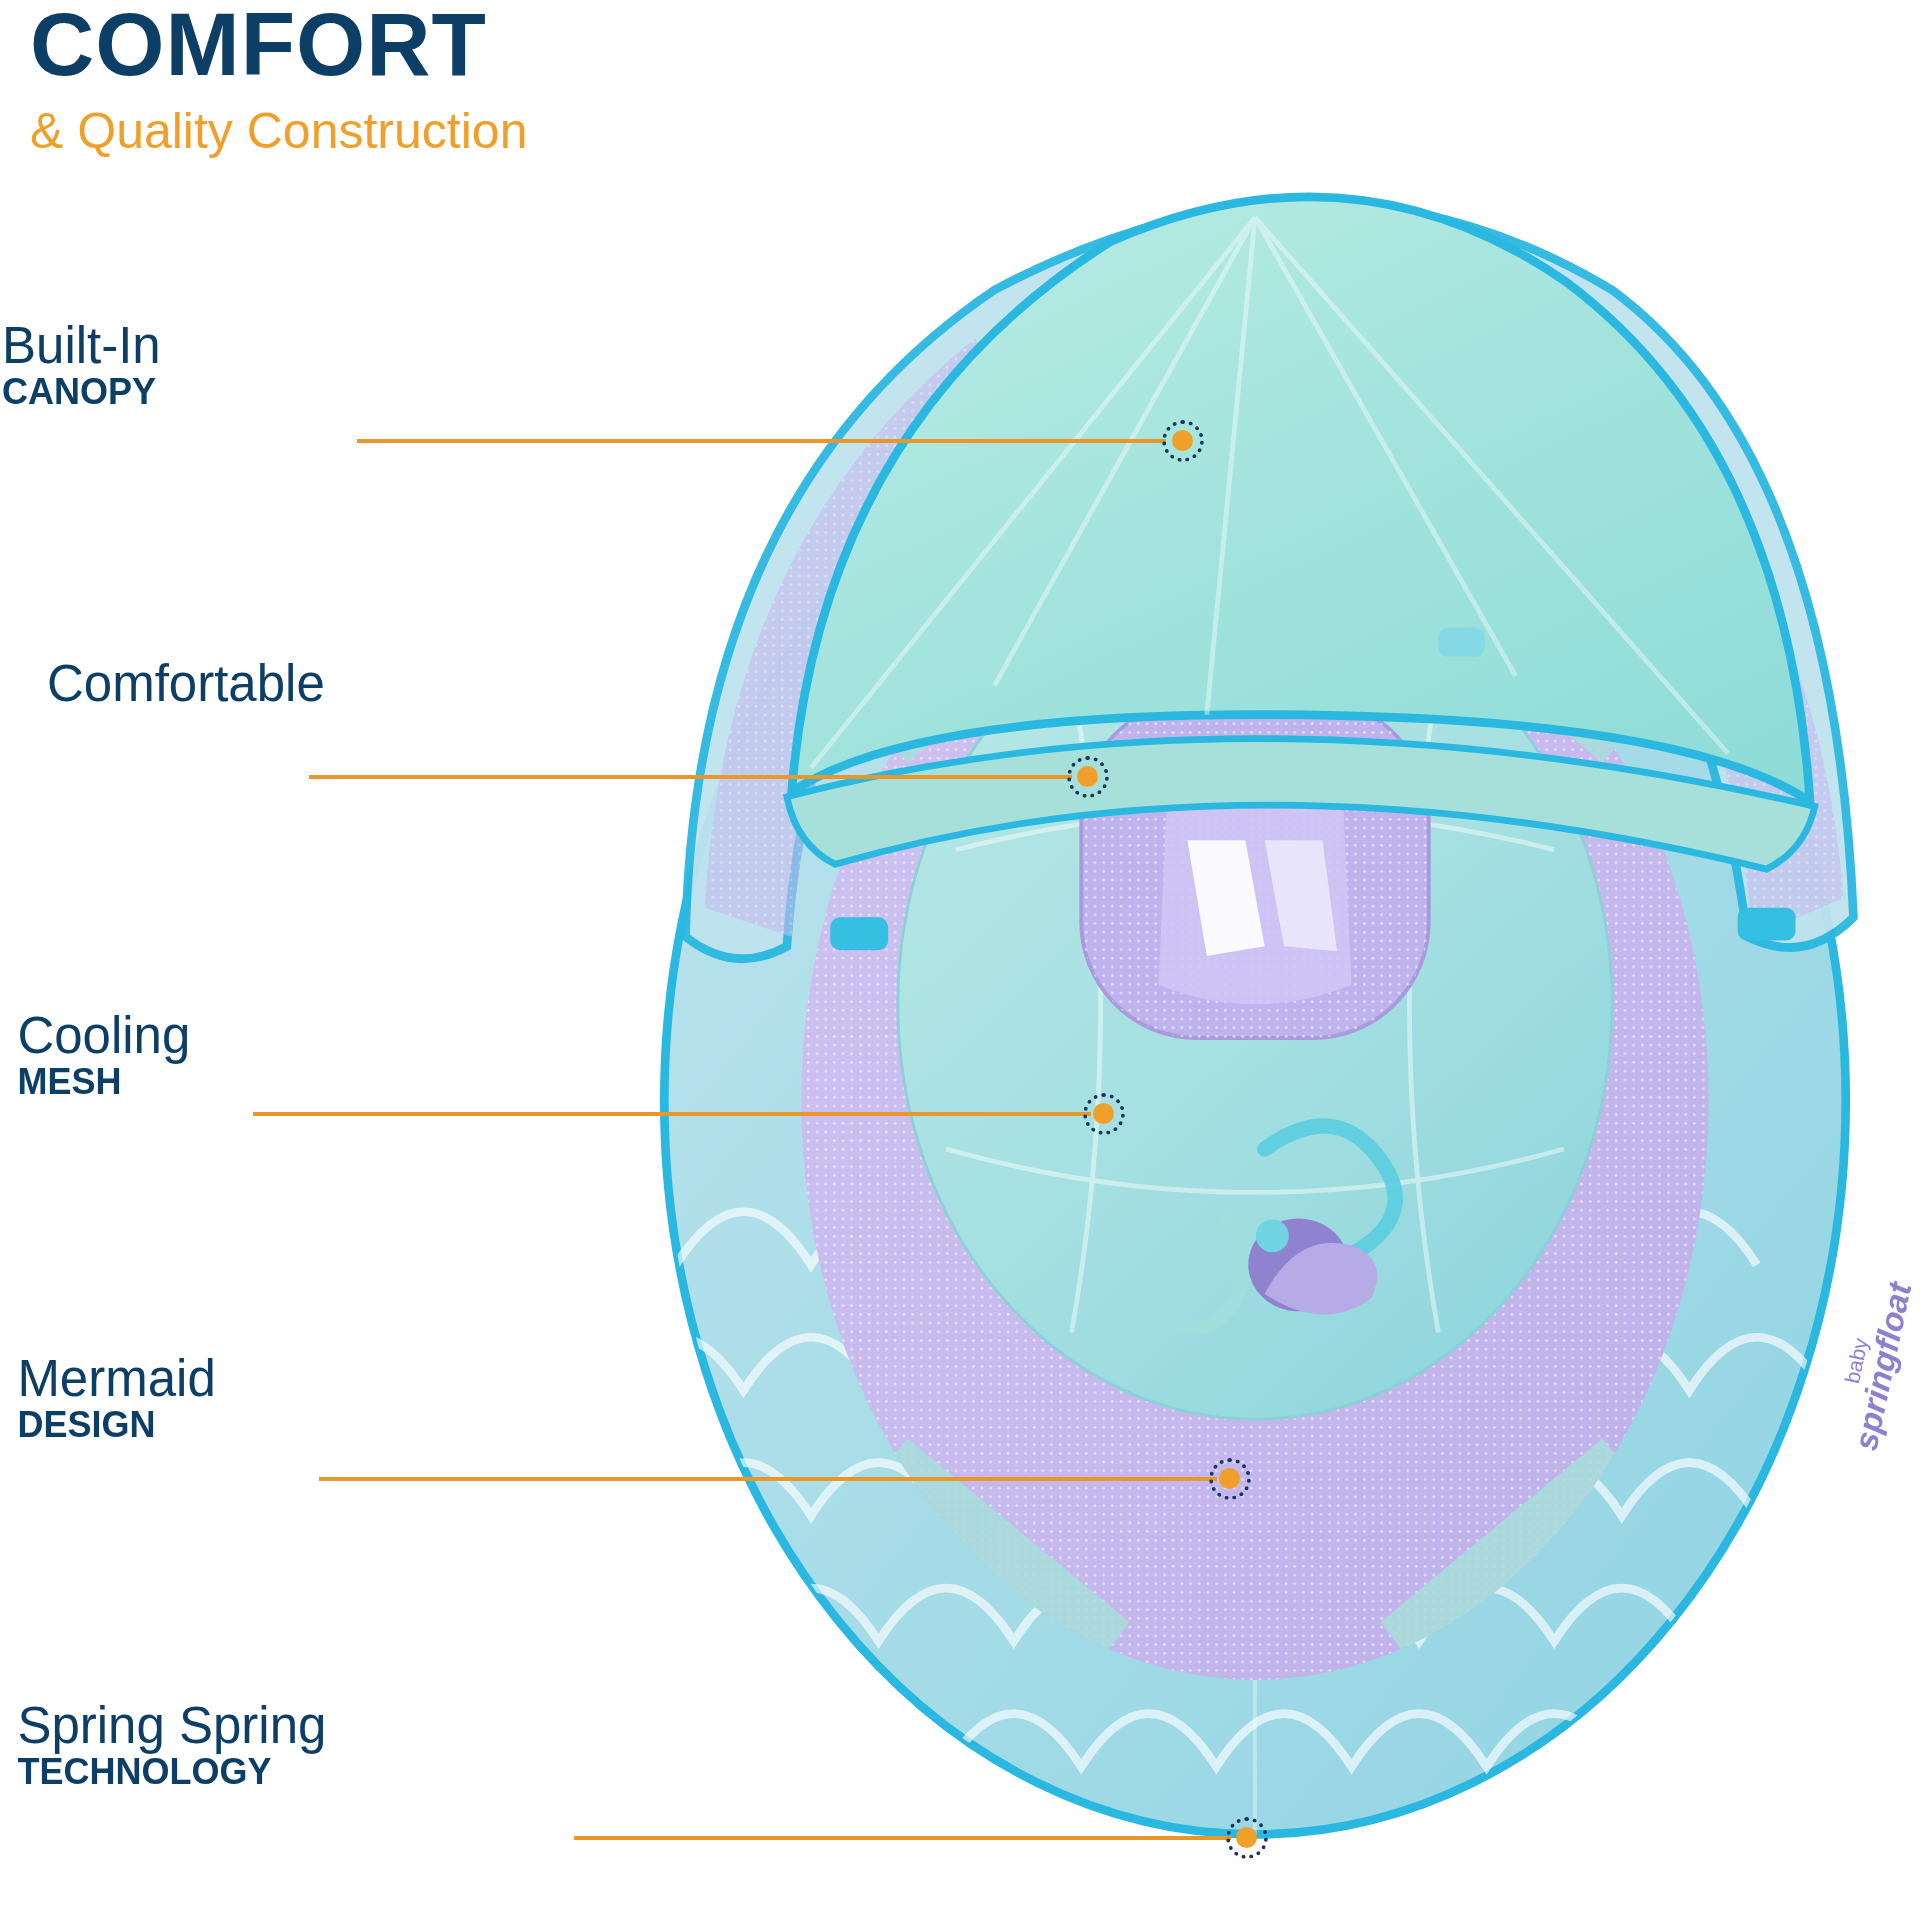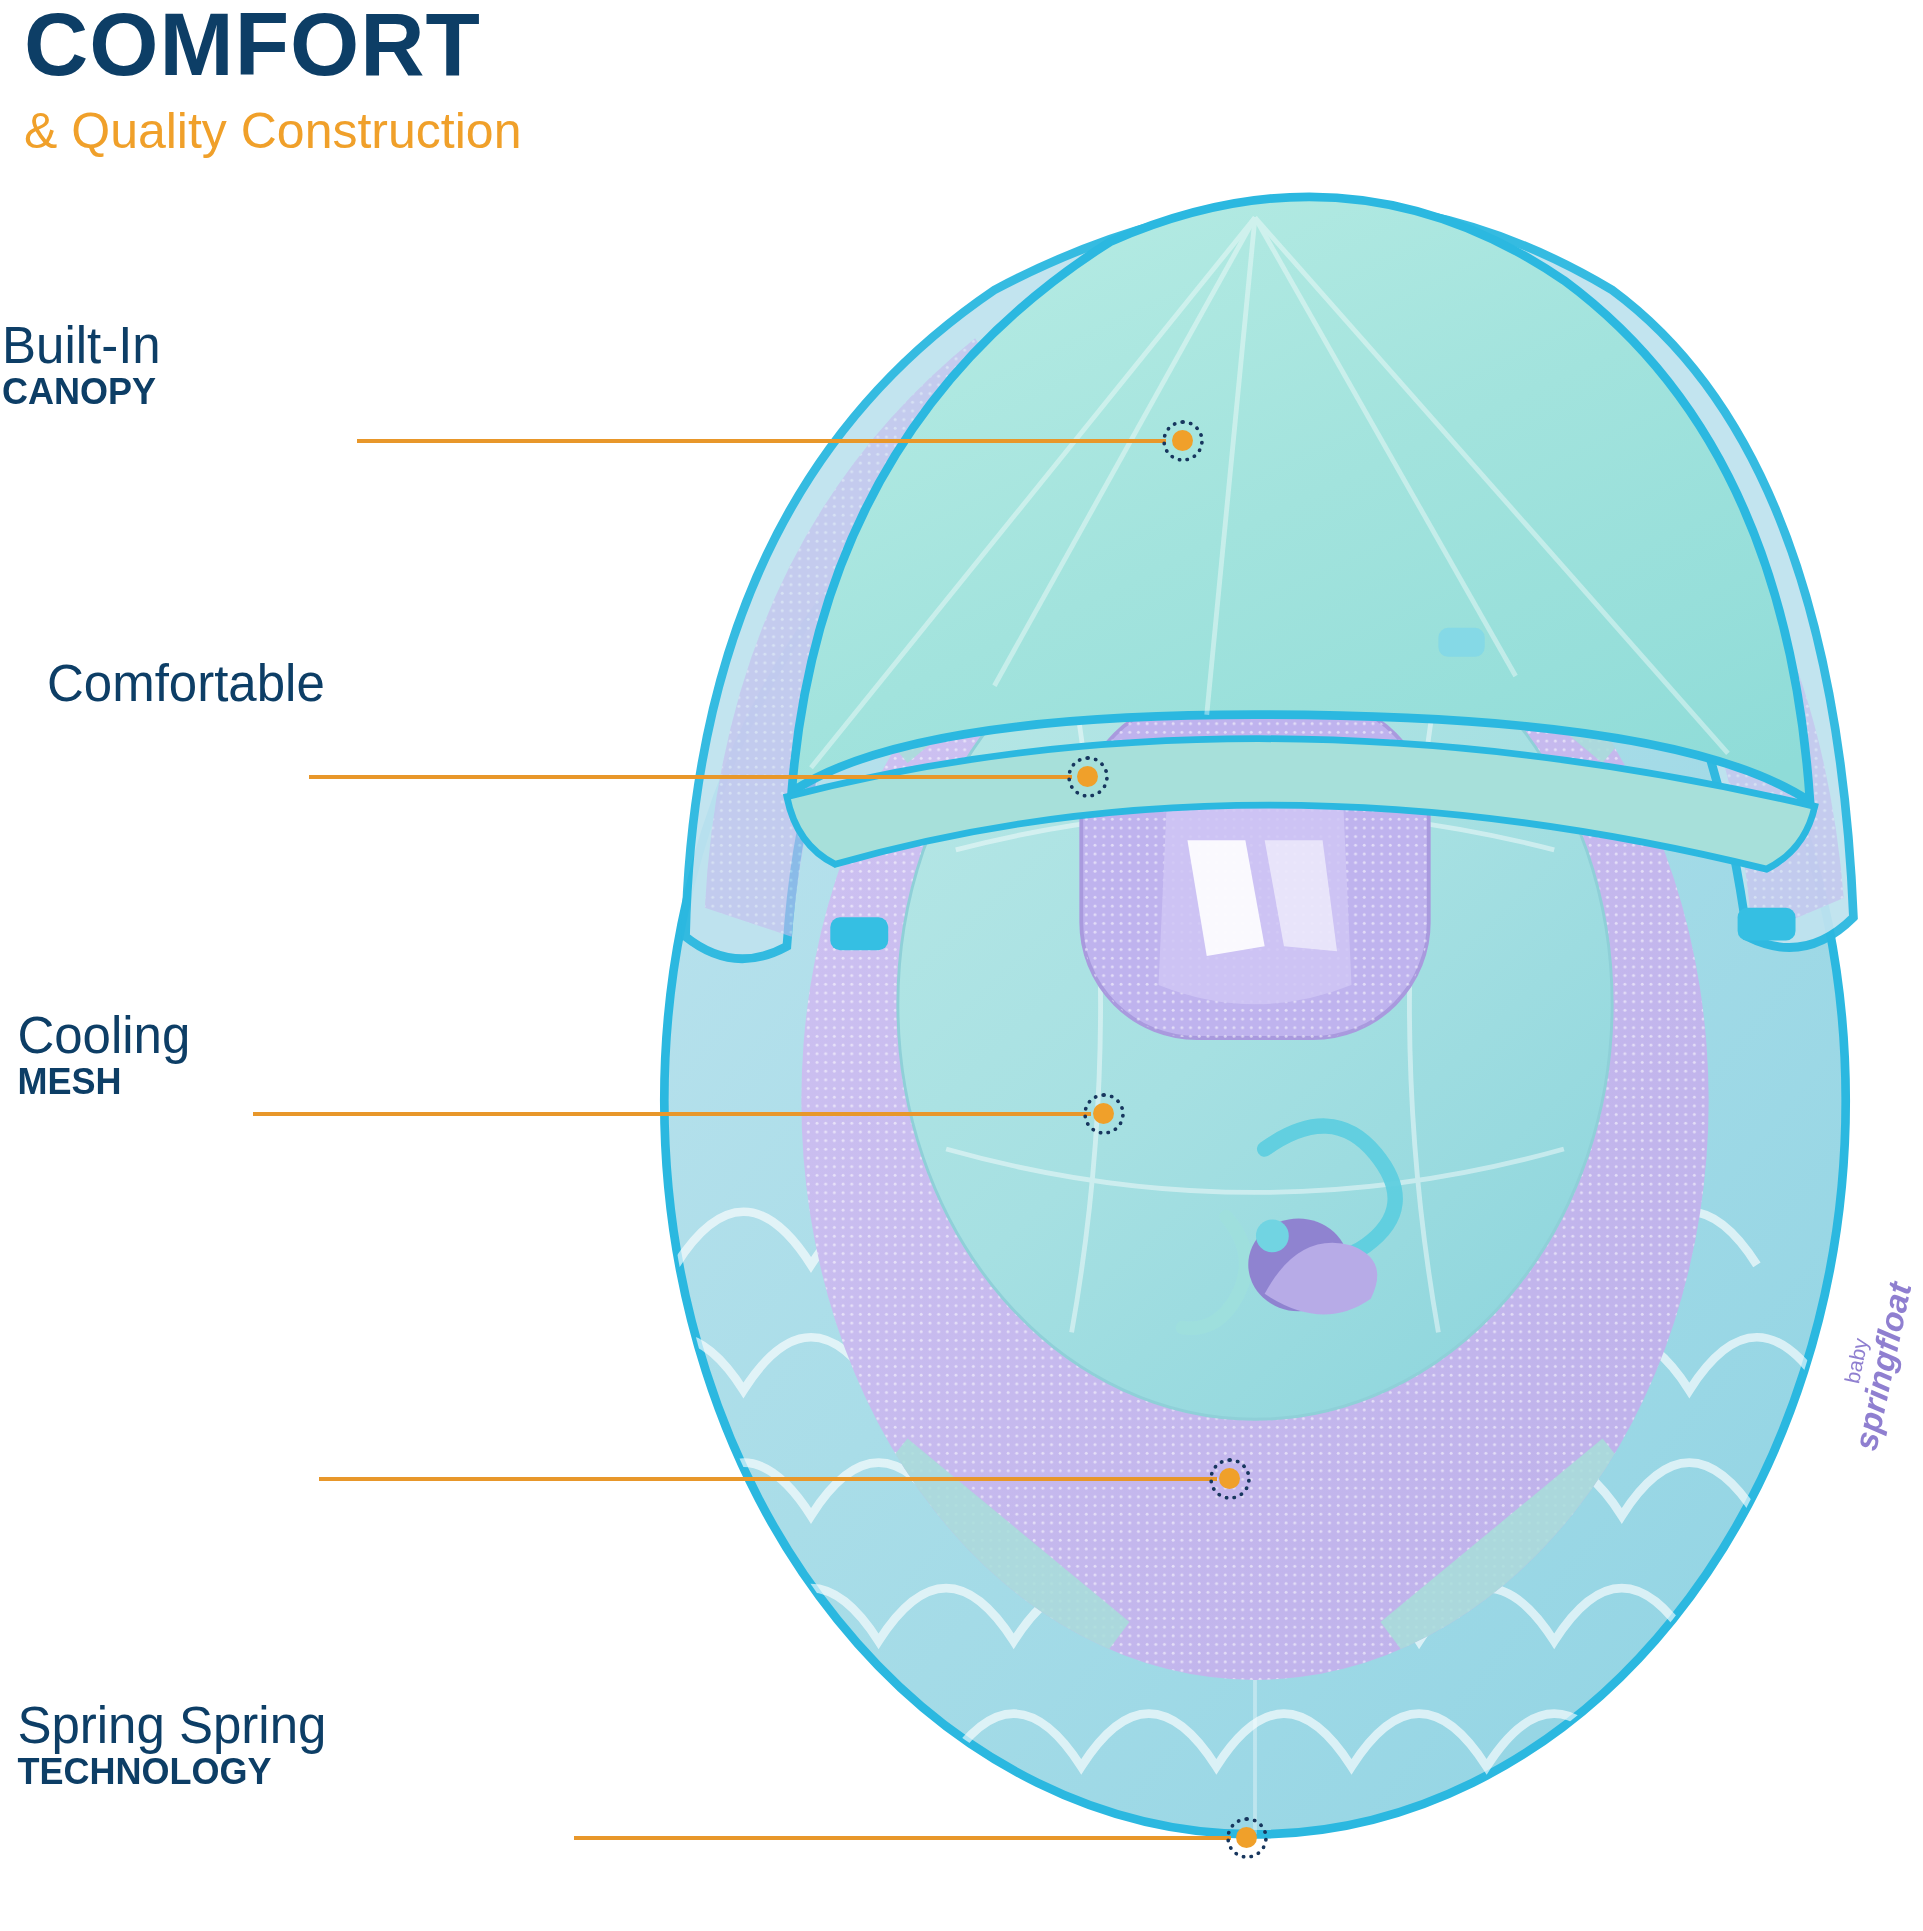--- a/index.html
+++ b/index.html
@@ -6,21 +6,21 @@
   body{
     width:1923px;height:1931px;
     background:#ffffff;
     font-family:"Liberation Sans", sans-serif;
     overflow:hidden;
     position:relative;
   }
   .stage{position:absolute;left:0;top:0;width:1923px;height:1931px;}
 
   
-  .hdr{position:absolute;left:24px;top:0px;}
+  .hdr{position:absolute;left:30px;top:0px;}
   .hdr-main{
     font-size:89px;font-weight:bold;letter-spacing:1px;
     color:#0d3e66;line-height:1.0;margin:0;padding:0;
   }
   .hdr-sub{
     font-size:50px;font-weight:normal;color:#f0a02a;
     line-height:1.0;margin-top:17.4px;
   }
 
   
@@ -210,20 +210,24 @@
   <div class="leader" style="left:309px;top:775px;width:763px;"></div>
   <div class="dot" style="left:1067px;top:756px;"></div>
 
   <div class="feat" style="left:17.4px;top:985px;margin-top:24px;">
     <div class="l1">Cooling</div>
     <div class="l2">MESH</div>
   </div>
   <div class="leader" style="left:253px;top:1112px;width:838px;"></div>
   <div class="dot" style="left:1083px;top:1093px;"></div>
 
+  <div class="feat" style="left:17.4px;top:1352px;">
+    <div class="l1">Mermaid</div>
+    <div class="l2">DESIGN</div>
+  </div>
   <div class="leader" style="left:319px;top:1477px;width:898px;"></div>
   <div class="dot" style="left:1209px;top:1458px;"></div>
 
   <div class="feat" style="left:17.4px;top:1699px;">
     <div class="l1">Spring Spring</div>
     <div class="l2">TECHNOLOGY</div>
   </div>
   <div class="leader" style="left:574px;top:1836px;width:657px;"></div>
   <div class="dot" style="left:1226px;top:1817px;"></div>
 

